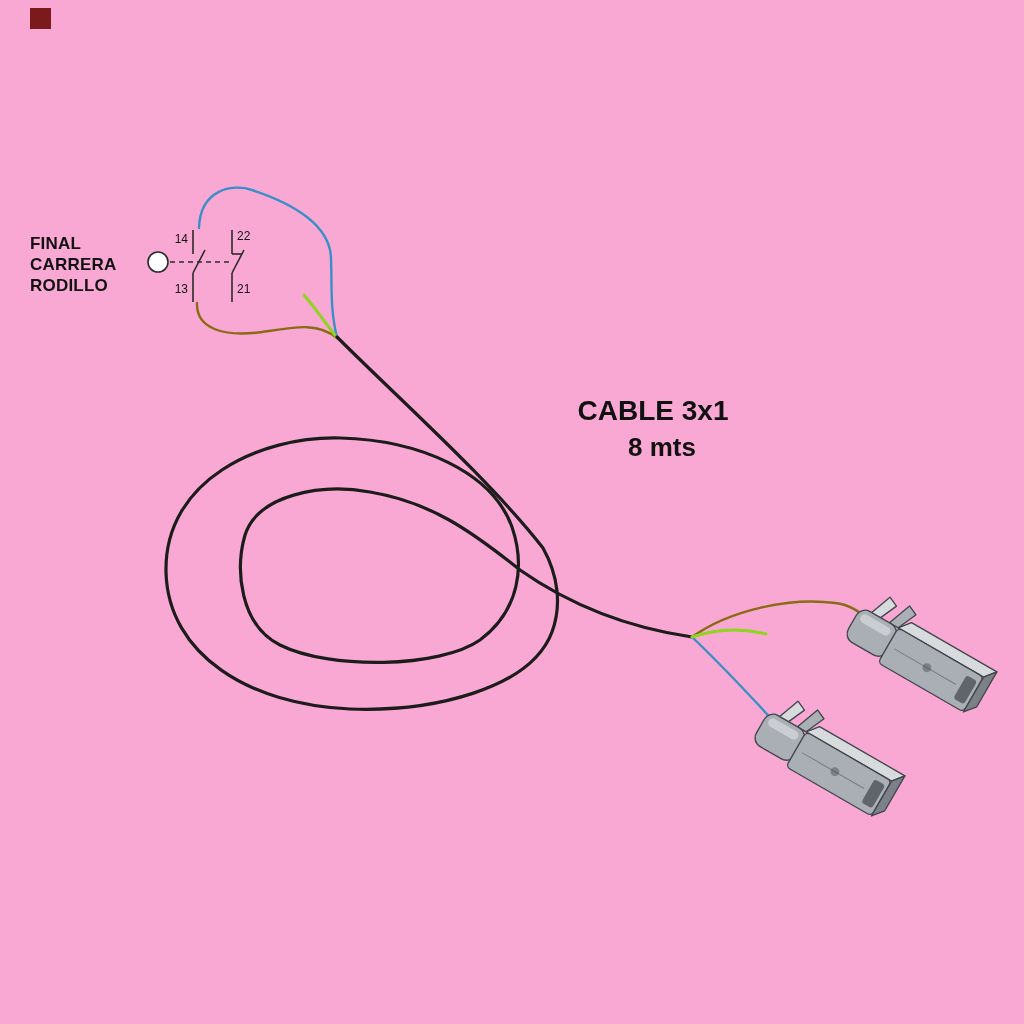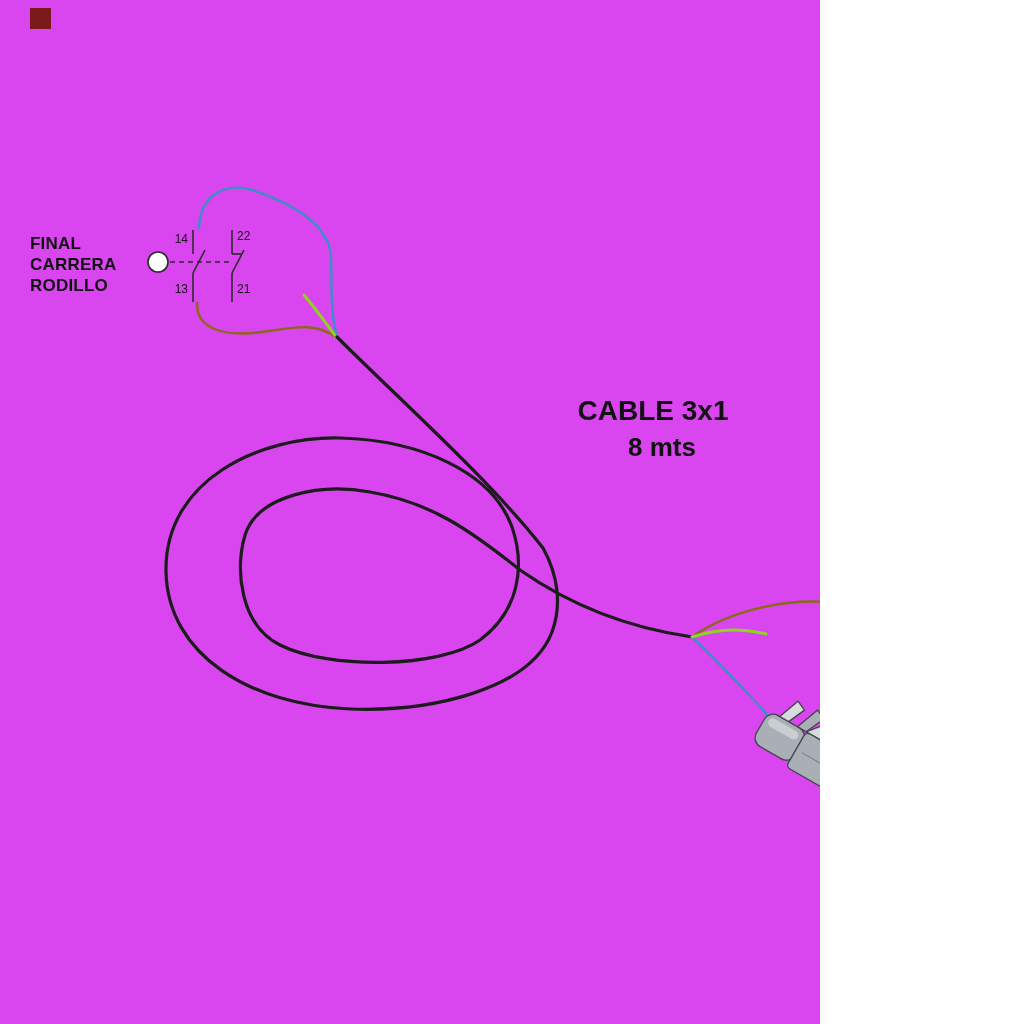--- a/index.html
+++ b/index.html
@@ -1,19 +1,19 @@
 <!DOCTYPE html>
 <html><head>
 <meta charset="utf-8">
 <style>
   html,body{margin:0;padding:0;background:#fff;}
   .stage{
     position:relative;
-    width:820px;height:1024px;
-    background:#d946ef;
+    width:1024px;height:1024px;
+    background:#f9a8d4;
     overflow:hidden;
     font-family:"Liberation Sans", sans-serif;
   }
   svg{display:block;}
   text{fill:#111111;}
   .label-side{font-weight:700;font-size:17px;letter-spacing:0.2px;}
   .label-terminal{font-weight:400;font-size:12px;}
   .label-big{font-weight:700;font-size:28px;}
   .label-big2{font-weight:700;font-size:26px;}
   .wire{fill:none;stroke-linecap:round;}

